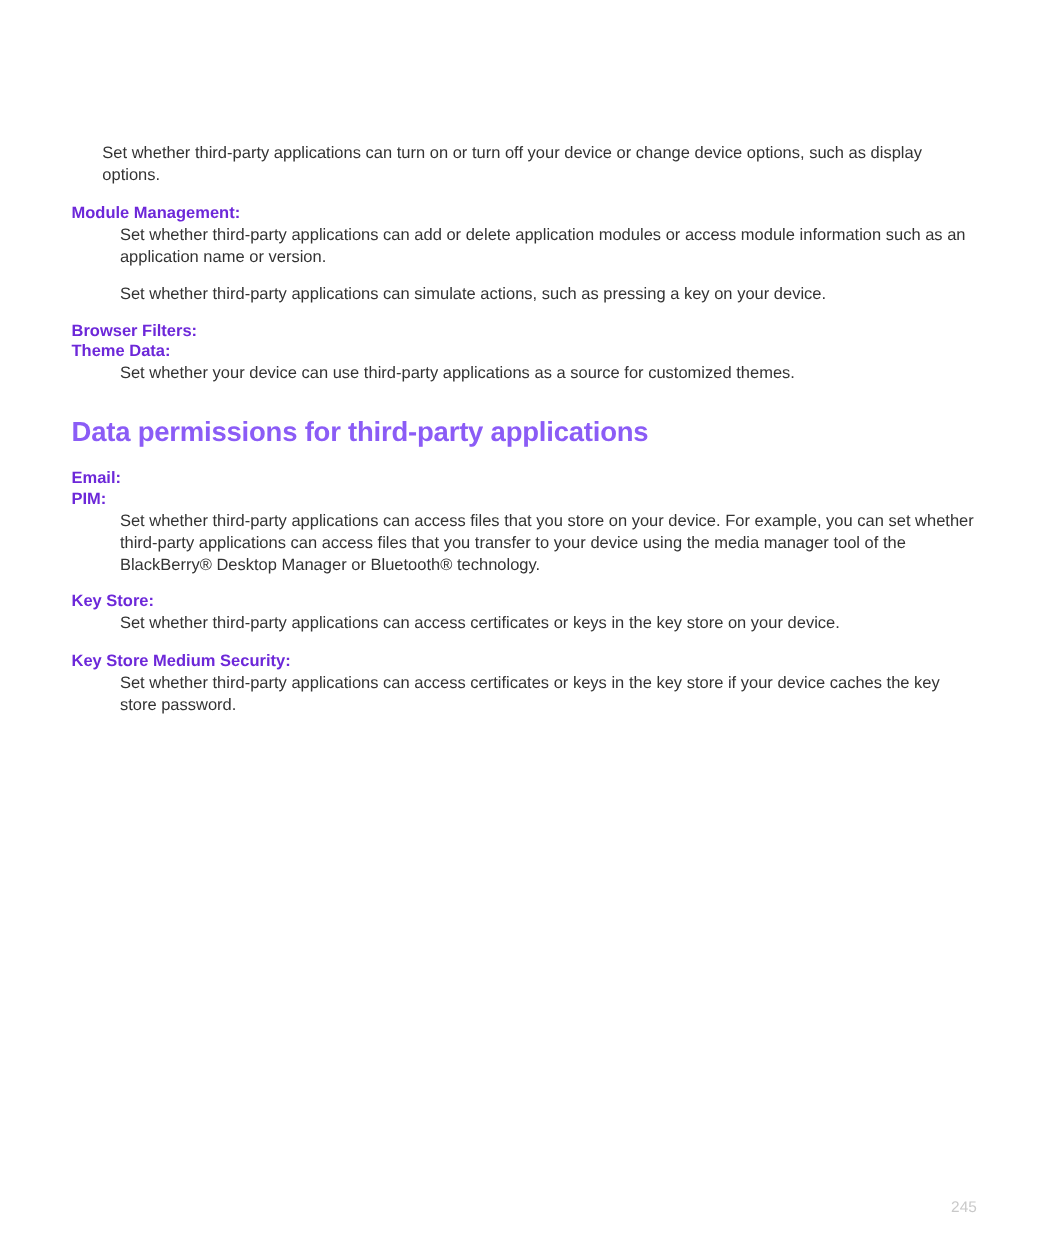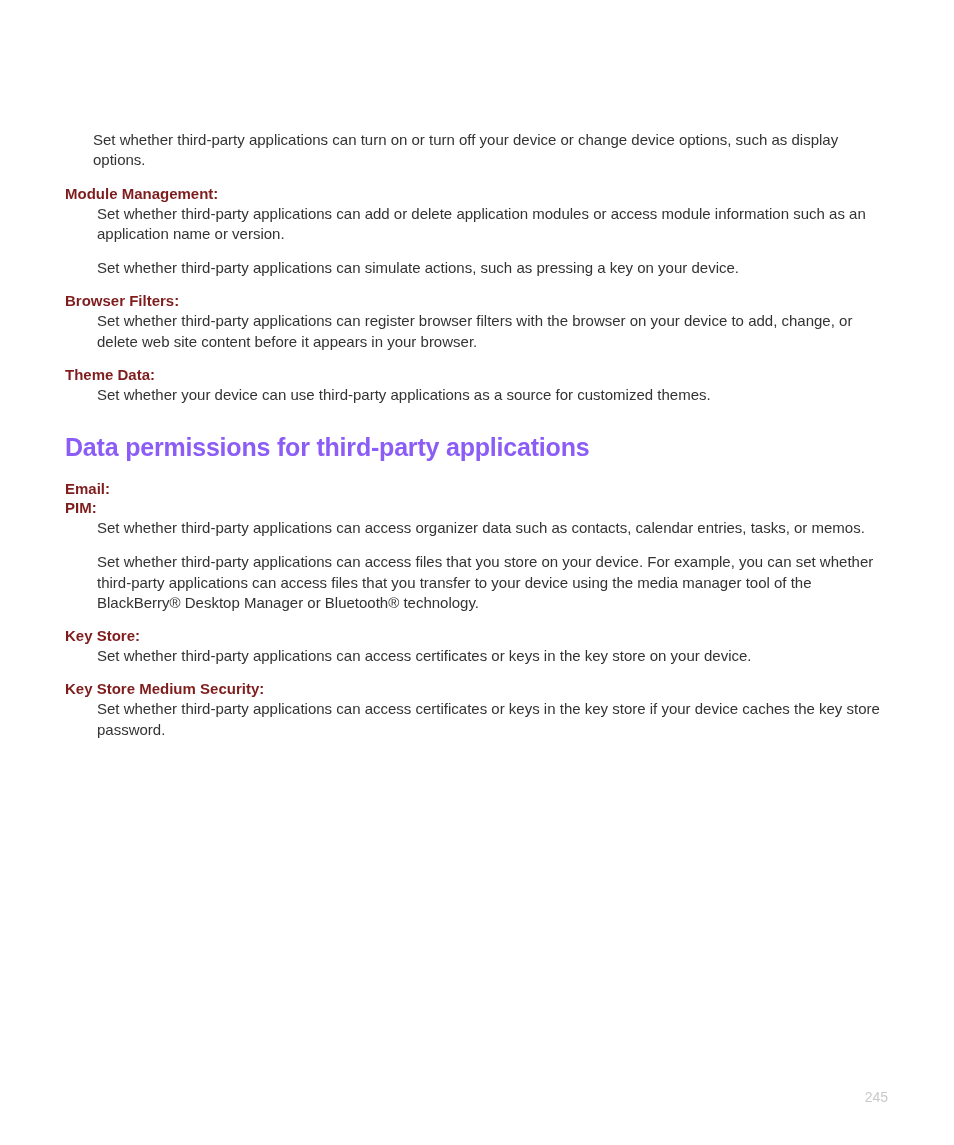--- a/index.html
+++ b/index.html
@@ -13,25 +13,25 @@
     position: relative;
     padding: 130px 65px 60px 65px;
   }
   .orphan {
     margin-left: 28px;
     line-height: 1.35;
     margin-bottom: 14px;
   }
   .term {
     font-weight: 700;
-    color: #7f1d1d;
+    color: #6d28d9;
     margin-bottom: 2px;
   }
   .def {
-    margin-left: 32px;
+    margin-left: 44px;
     line-height: 1.35;
     margin-bottom: 14px;
   }
   .heading {
     font-size: 25px;
     font-weight: 700;
     color: #8b5cf6;
     margin-top: 28px;
     margin-bottom: 18px;
     letter-spacing: -0.2px;
@@ -49,33 +49,31 @@
 
 <div class="orphan">Set whether third-party applications can turn on or turn off your device or change device options, such as display options.</div>
 
 <div>
   <div class="term">Module Management:</div>
   <div class="def">Set whether third-party applications can add or delete application modules or access module information such as an application name or version.</div>
 
   <div class="def">Set whether third-party applications can simulate actions, such as pressing a key on your device.</div>
 
   <div class="term">Browser Filters:</div>
-  <div class="def">Set whether third-party applications can register browser filters with the browser on your device to add, change, or delete web site content before it appears in your browser.</div>
 
   <div class="term">Theme Data:</div>
   <div class="def">Set whether your device can use third-party applications as a source for customized themes.</div>
 </div>
 
 <div class="heading">Data permissions for third-party applications</div>
 
 <div>
   <div class="term">Email:</div>
 
   <div class="term">PIM:</div>
-  <div class="def">Set whether third-party applications can access organizer data such as contacts, calendar entries, tasks, or memos.</div>
 
   <div class="def">Set whether third-party applications can access files that you store on your device. For example, you can set whether third-party applications can access files that you transfer to your device using the media manager tool of the BlackBerry® Desktop Manager or Bluetooth® technology.</div>
 
   <div class="term">Key Store:</div>
   <div class="def">Set whether third-party applications can access certificates or keys in the key store on your device.</div>
 
   <div class="term">Key Store Medium Security:</div>
   <div class="def">Set whether third-party applications can access certificates or keys in the key store if your device caches the key store password.</div>
 </div>
 

